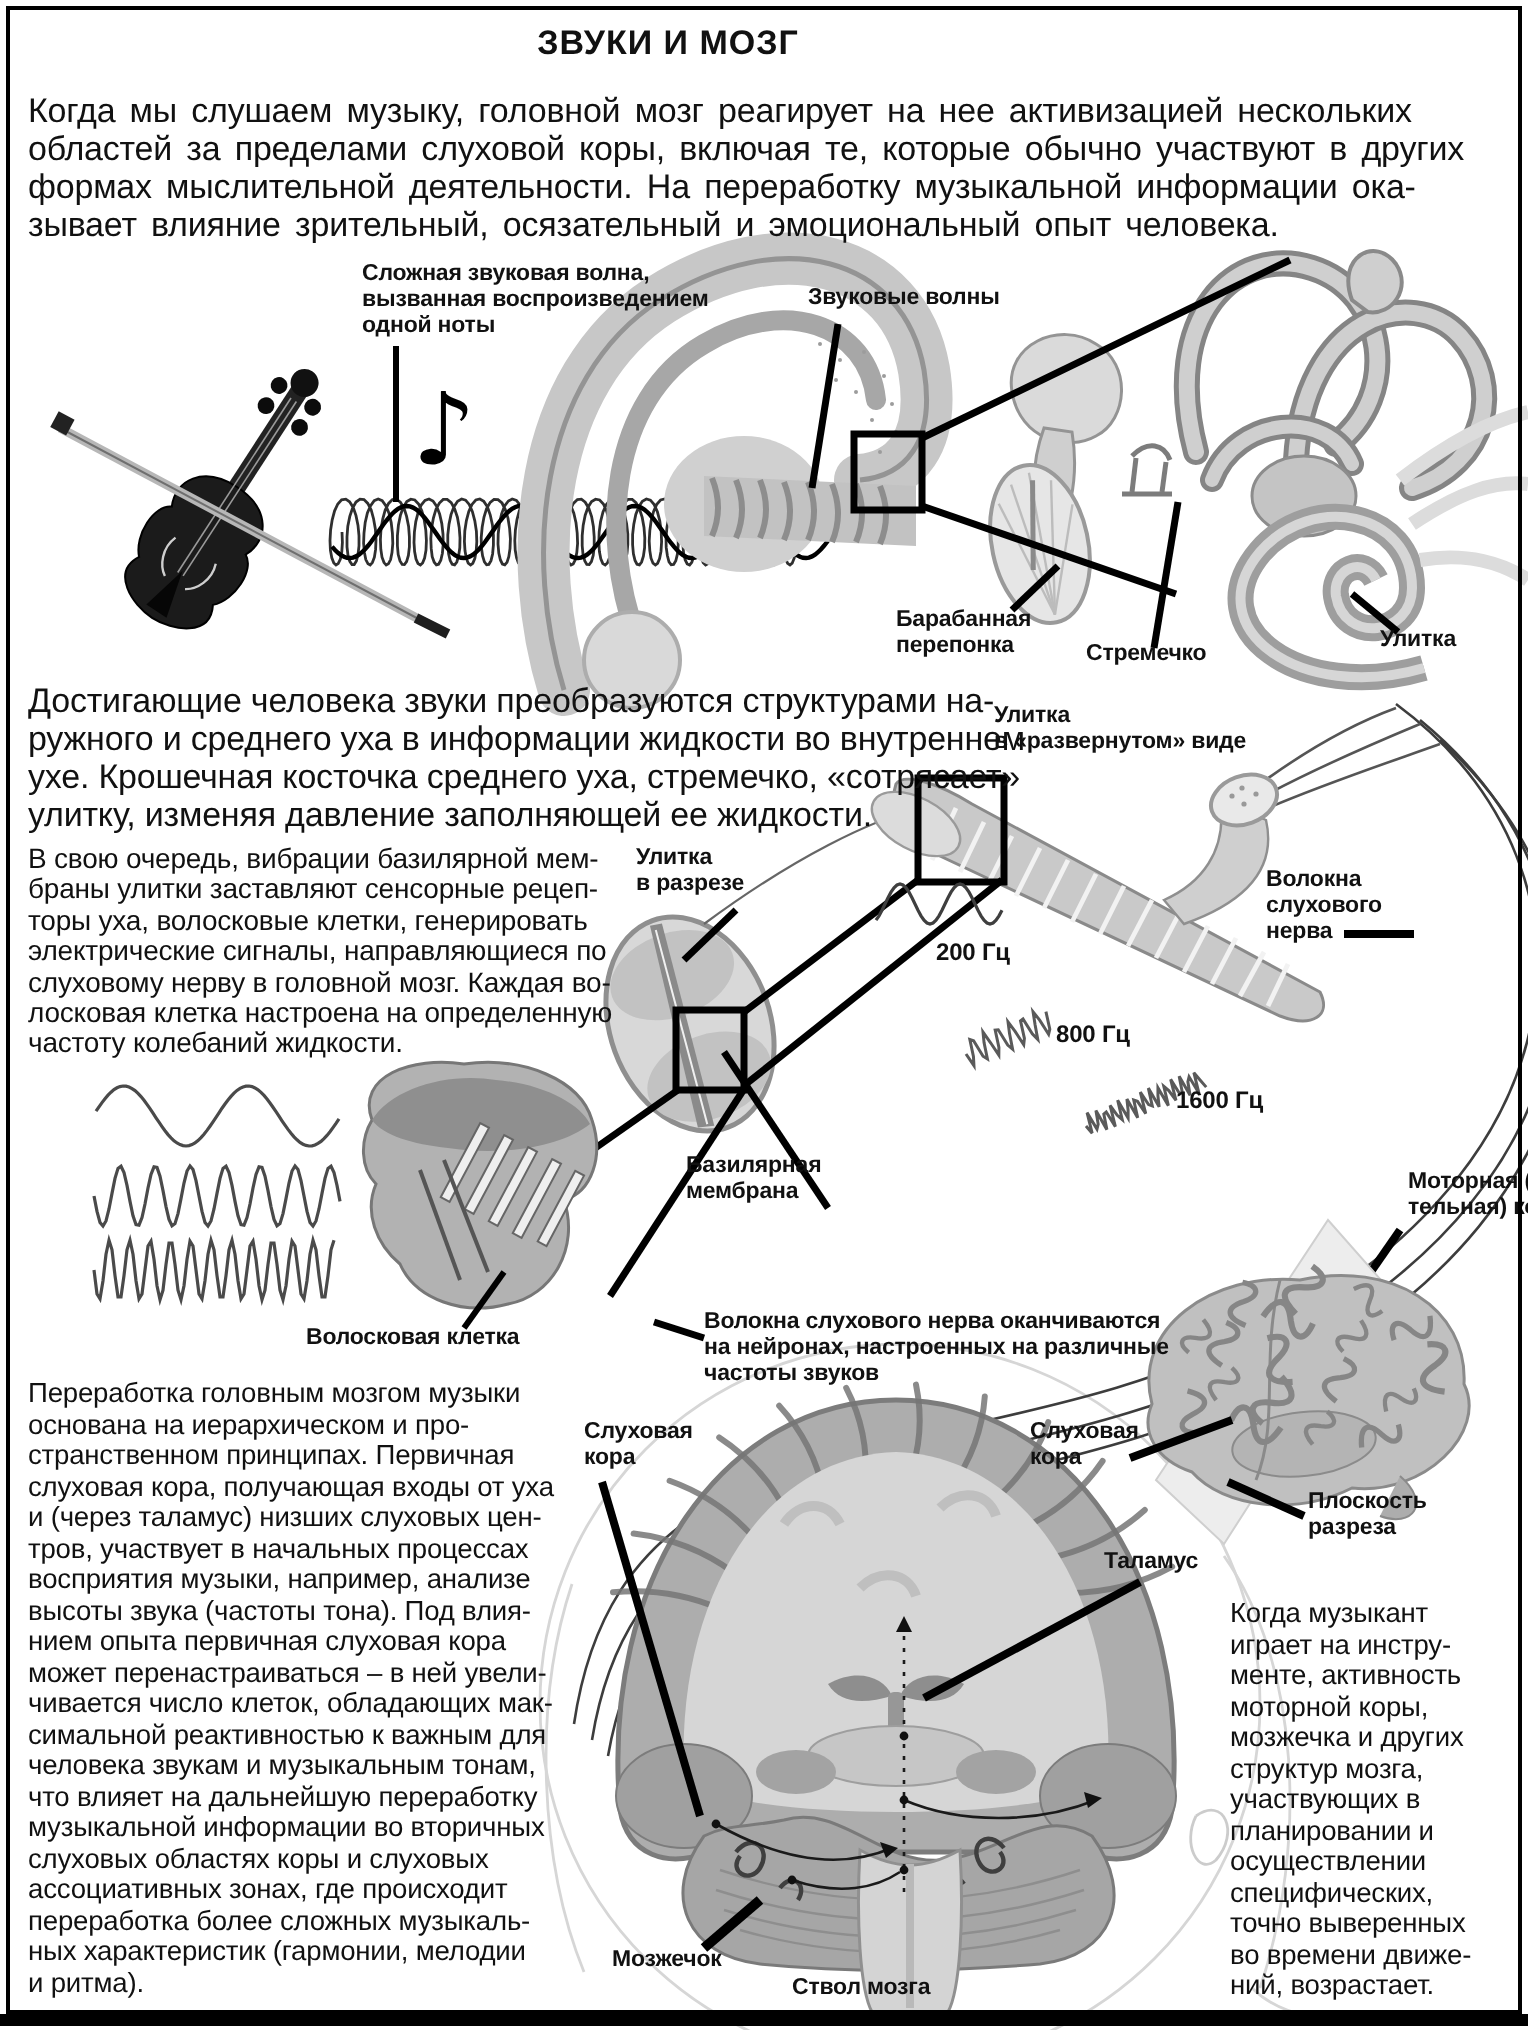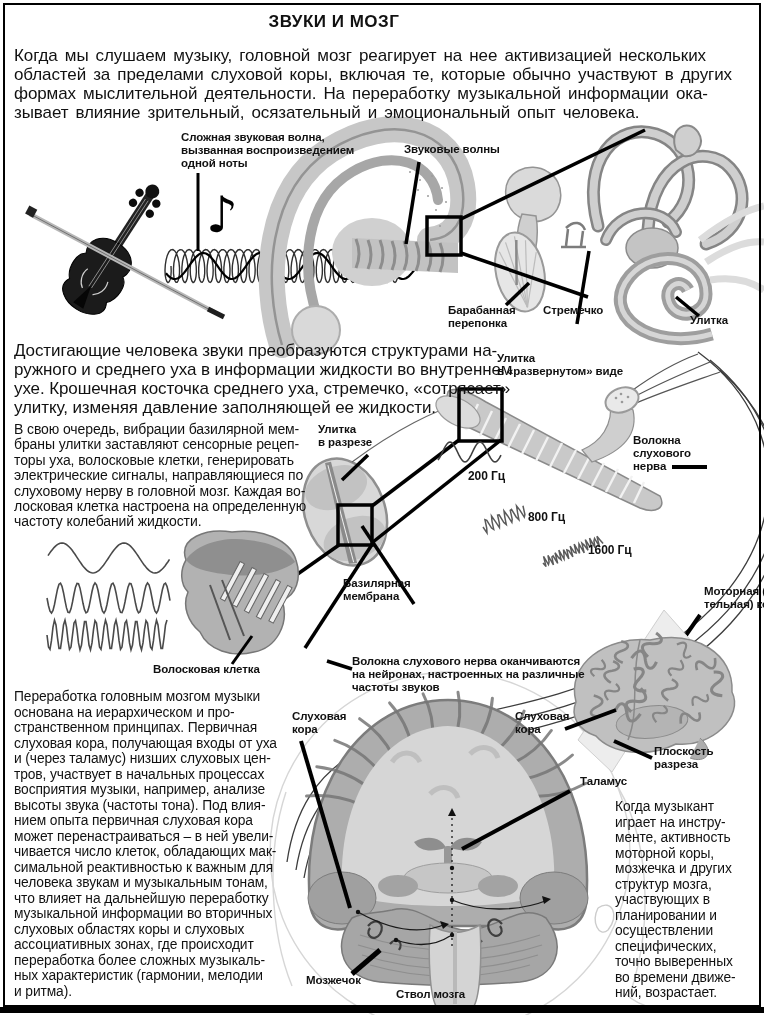--- a/index.html
+++ b/index.html
@@ -388,21 +388,21 @@
 точно выверенных
 во времени движе-
 ний, возрастает.</div>
 
   <div class="lbl" style="left:181px;top:131px;">Сложная звуковая волна,
 вызванная воспроизведением
 одной ноты</div>
   <div class="lbl" style="left:404px;top:143px;">Звуковые волны</div>
   <div class="lbl" style="left:448px;top:304px;">Барабанная
 перепонка</div>
-  <div class="lbl" style="left:543px;top:304px;">Стремечко</div>
+  <div class="lbl" style="left:543px;top:321px;">Стремечко</div>
   <div class="lbl" style="left:690px;top:314px;">Улитка</div>
   <div class="lbl" style="left:318px;top:423px;">Улитка
 в разрезе</div>
   <div class="lbl" style="left:497px;top:352px;">Улитка
 в «развернутом» виде</div>
   <div class="lbl" style="left:633px;top:434px;">Волокна
 слухового
 нерва</div>
   <div class="lbl freq" style="left:468px;top:470px;">200 Гц</div>
   <div class="lbl freq" style="left:528px;top:511px;">800 Гц</div>
@@ -414,19 +414,19 @@
   <div class="lbl" style="left:125px;top:663px;padding-left:28px;">Волосковая клетка</div>
   <div class="lbl" style="left:352px;top:655px;">Волокна слухового нерва оканчиваются
 на нейронах, настроенных на различные
 частоты звуков</div>
   <div class="lbl" style="left:292px;top:710px;">Слуховая
 кора</div>
   <div class="lbl" style="left:515px;top:710px;">Слуховая
 кора</div>
   <div class="lbl" style="left:654px;top:745px;">Плоскость
 разреза</div>
-  <div class="lbl" style="left:580px;top:775px;">Таламус</div>
+  <div class="lbl" style="left:552px;top:775px;">Таламус</div>
   <div class="lbl" style="left:306px;top:974px;">Мозжечок</div>
   <div class="lbl" style="left:396px;top:988px;">Ствол мозга</div>
 
   <div id="frame"></div>
   <div id="bottomrule"></div>
 </div>
 
 </body></html>

